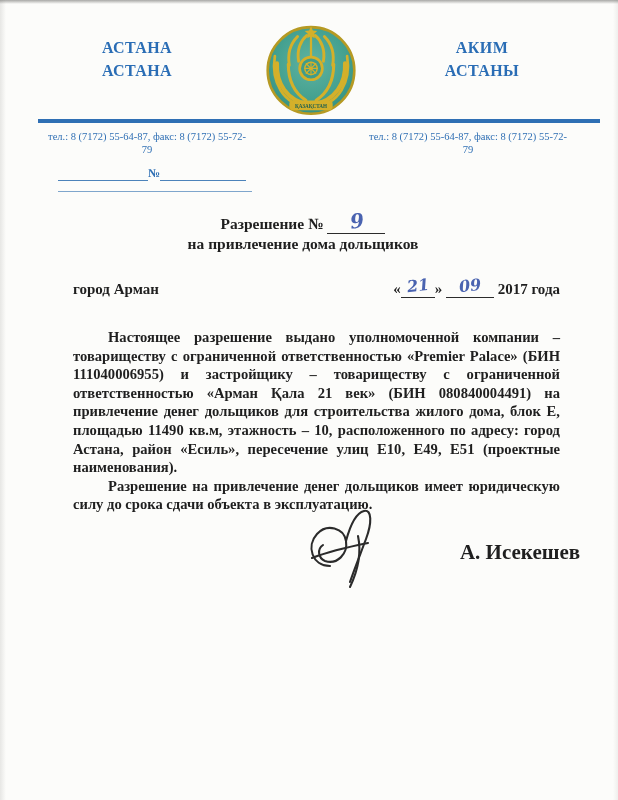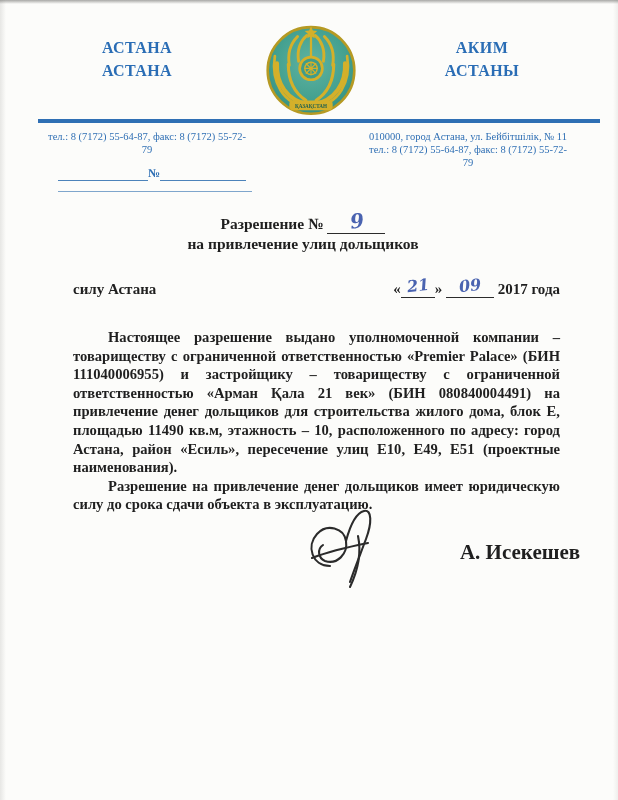--- a/index.html
+++ b/index.html
@@ -156,41 +156,40 @@
     <div>АКИМ</div>
     <div>АСТАНЫ</div>
   </div>
 
   <div class="rule-blue"></div>
 
   <div class="addr left">
     <div>тел.: 8 (7172) 55-64-87, факс: 8 (7172) 55-72-79</div>
   </div>
   <div class="addr right">
-    <div>010000, город Астана, ул. Бейбітшілік, № 11</div>
     <div>тел.: 8 (7172) 55-64-87, факс: 8 (7172) 55-72-79</div>
   </div>
 
   <div class="ref-row">
     <span class="seg a"></span>
     <span>№</span>
     <span class="seg b"></span>
   </div>
   <div class="ref-underline2"></div>
 
   <div class="doc-title">
     <div>
       <span>Разрешение №</span>
       <span class="num-slot"><span class="hand big">9</span></span>
     </div>
-    <div>на привлечение улиц дольщиков</div>
+    <div>на привлечение дома дольщиков</div>
   </div>
 
   <div class="date-row">
-    <span>силу Астана</span>
+    <span>город Арман</span>
     <span>
       <span>«</span><span class="date-slot day"><span class="hand med">21</span></span><span>»</span>
       <span class="date-slot month"><span class="hand med">09</span></span>
       <span>2017 года</span>
     </span>
   </div>
 
   <div class="body-text">
     <p>Настоящее разрешение выдано уполномоченной компании – товариществу с ограниченной ответственностью «Premier Palace» (БИН 111040006955) и застройщику – товариществу с ограниченной ответственностью «Арман Қала 21 век» (БИН 080840004491) на привлечение денег дольщиков для строительства жилого дома, блок Е, площадью 11490 кв.м, этажность – 10, расположенного по адресу: город Астана, район «Есиль», пересечение улиц Е10, Е49, Е51 (проектные наименования).</p>
     <p>Разрешение на привлечение денег дольщиков имеет юридическую силу до срока сдачи объекта в эксплуатацию.</p>

